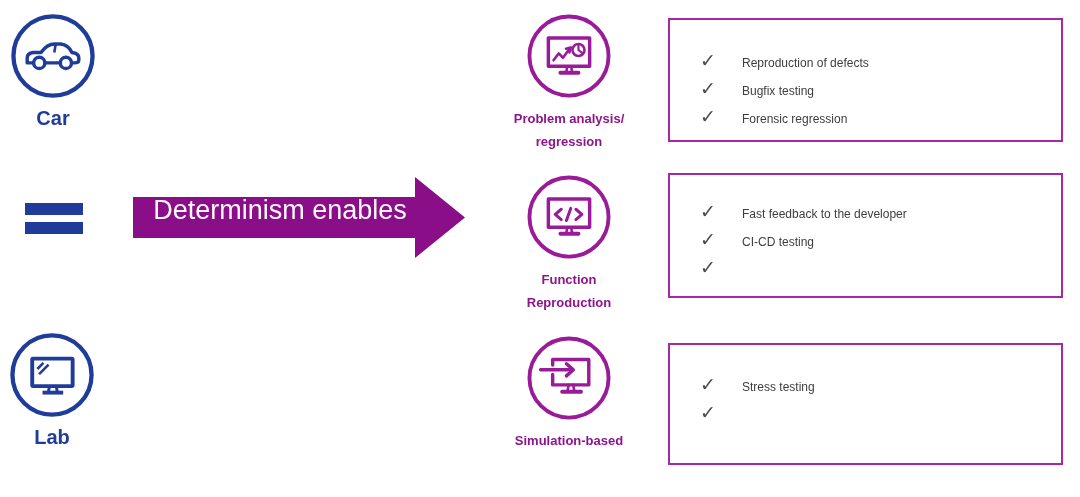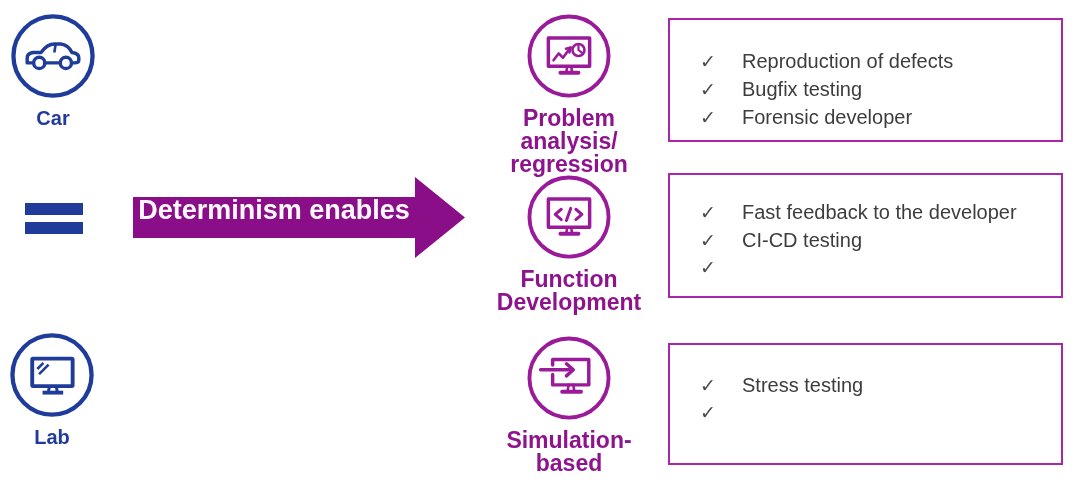--- a/index.html
+++ b/index.html
@@ -20,21 +20,21 @@
   }
   .blue-label {
     margin-top: 8px;
     font-size: 20px;
     font-weight: bold;
     color: #1f3c9b;
     text-align: center;
   }
   .stage-label {
     margin-top: 8px;
-    font-size: 23px;
+    font-size: 13px;
     font-weight: bold;
     color: #8d148d;
     text-align: center;
     line-height: 23px;
   }
   .equals {
     position: absolute;
     left: 25px;
     top: 203px;
     width: 58px;
@@ -48,31 +48,30 @@
   .arrow-wrap {
     position: absolute;
     left: 133px;
     top: 177px;
     width: 332px;
     height: 81px;
   }
   .arrow-wrap svg { position: absolute; left: 0; top: 0; }
   .arrow-label {
     position: absolute;
-    left: 0;
+    left: 6px;
     top: 20px;
     width: 282px;
     height: 26px;
     display: flex;
     align-items: center;
     justify-content: center;
     color: #fcf8fc;
     font-size: 27px;
     white-space: nowrap;
-    font-weight: bold;
   }
   .box {
     position: absolute;
     left: 668px;
     width: 391px;
     background: #ffffff;
     border: 2px solid #a826a8;
     box-sizing: content-box;
   }
   .box-1 { top: 18px;  height: 120px; padding-top: 0; }
@@ -88,21 +87,21 @@
     height: 28px;
     line-height: 28px;
   }
   .check {
     width: 42px;
     flex: 0 0 42px;
     font-size: 19px;
     color: #4a4a4a;
   }
   .item-text {
-    font-size: 20px;
+    font-size: 12px;
     color: #3d3d3d;
     white-space: nowrap;
   }
   svg { display: block; }
 </style>
 </head>
 <body>
 
 <div class="canvas">
 
@@ -171,21 +170,21 @@
         <rect x="26" y="29" width="48" height="33" stroke-width="4"></rect>
         <polyline points="41,41 34,47 41,53" stroke-width="3.5"></polyline>
         <line x1="52" y1="40" x2="47" y2="54" stroke-width="3.5"></line>
         <polyline points="58,41 65,47 58,53" stroke-width="3.5"></polyline>
         <path d="M48 62 L47 68 M52.5 62 L53.5 68" stroke-width="3"></path>
         <line x1="40" y1="69.5" x2="61" y2="69.5" stroke-width="4.5"></line>
       </g>
     </svg>
     <div class="stage-label">
       <div>Function</div>
-      <div>Development</div>
+      <div>Reproduction</div>
     </div>
   </div>
 
   <div class="group" style="left:484px; top:335px; width:170px;">
     <svg width="86" height="86" viewBox="0 0 100 100">
       <g fill="none" stroke="#9a1b9a" stroke-linecap="round" stroke-linejoin="round">
         <circle cx="50" cy="50" r="46" stroke-width="4.5"></circle>
         <path d="M31 35 L31 28.5 L73 28.5 L73 58 L31 58 L31 46" stroke-width="4"></path>
         <line x1="17" y1="40.5" x2="53" y2="40.5" stroke-width="4"></line>
         <polyline points="47,33.5 55,40.5 47,47.5" stroke-width="4"></polyline>
@@ -203,21 +202,21 @@
       <div class="check-row">
         <span class="check">✓</span>
         <span class="item-text">Reproduction of defects</span>
       </div>
       <div class="check-row">
         <span class="check">✓</span>
         <span class="item-text">Bugfix testing</span>
       </div>
       <div class="check-row">
         <span class="check">✓</span>
-        <span class="item-text">Forensic developer</span>
+        <span class="item-text">Forensic regression</span>
       </div>
     </div>
   </div>
 
   <div class="box box-2">
     <div class="rows">
       <div class="check-row">
         <span class="check">✓</span>
         <span class="item-text">Fast feedback to the developer</span>
       </div>

